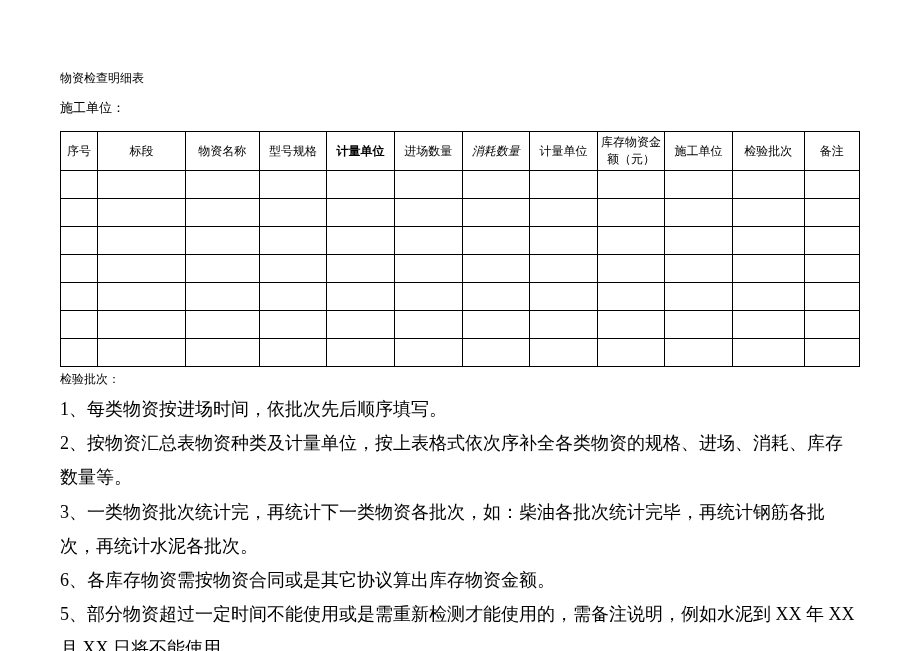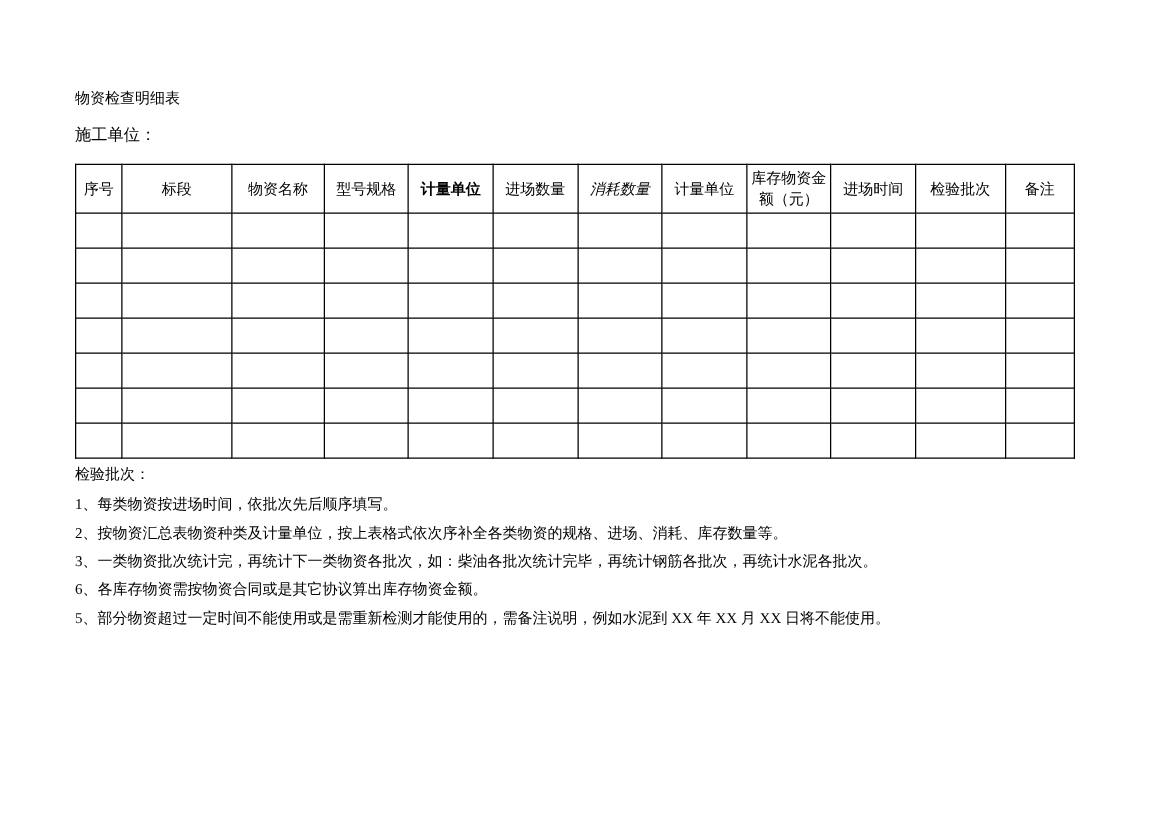--- a/index.html
+++ b/index.html
@@ -53,21 +53,21 @@
     .col-8 { width: 66px; }
     .col-9 { width: 66px; }
     .col-10 { width: 70px; margin-left: 32px; }
     .col-11 { width: 54px; }
     .notes-title {
       font-size: 12px;
       margin-top: 4px;
       margin-bottom: 4px;
     }
     .note-line {
-      font-size: 12px;
+      font-size: 18px;
       line-height: 1.9;
     }
   </style>
 </head>
 <body>
 
 <div class="title">物资检查明细表</div>
 <div class="subtitle">施工单位：</div>
 
 <table>
@@ -75,21 +75,21 @@
     <tr>
       <th class="col-0">序号</th>
       <th class="col-1">标段</th>
       <th class="col-2">物资名称</th>
       <th class="col-3">型号规格</th>
       <th class="col-4">计量单位</th>
       <th class="col-5">进场数量</th>
       <th class="col-6">消耗数量</th>
       <th class="col-7">计量单位</th>
       <th class="col-8">库存物资金额（元）</th>
-      <th class="col-9">进场时间</th>
+      <th class="col-9">施工单位</th>
       <th class="col-10">检验批次</th>
       <th class="col-11">备注</th>
     </tr>
   </thead>
   <tbody id="tbody">
       <tr>
         <td class="col-0"></td>
         <td class="col-1"></td>
         <td class="col-2"></td>
         <td class="col-3"></td>

